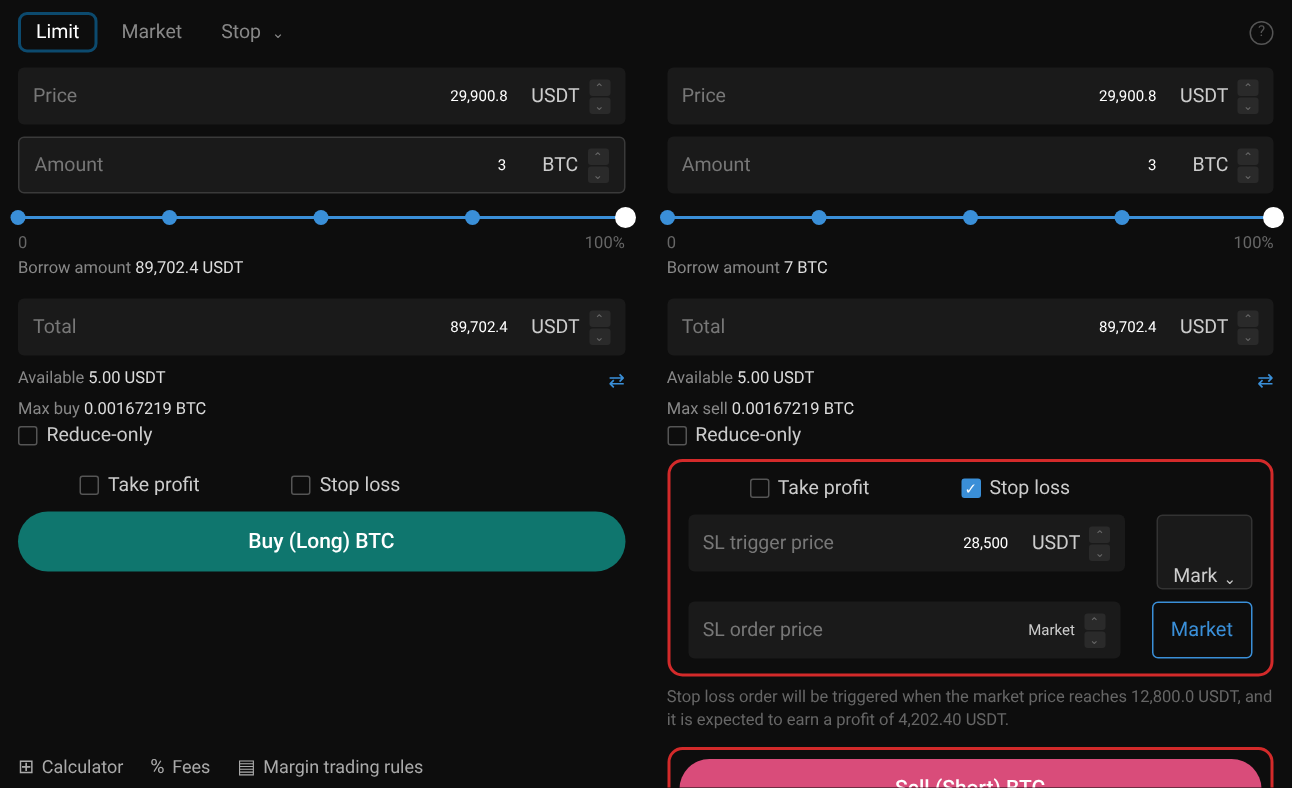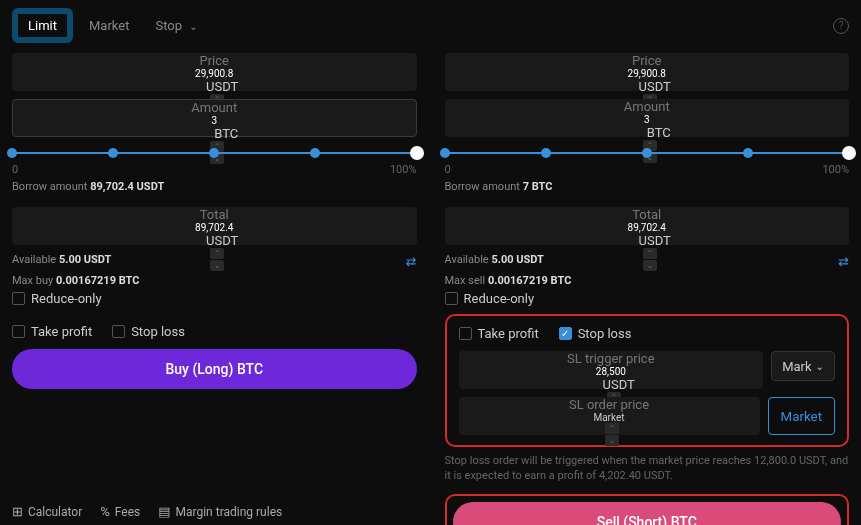--- a/index.html
+++ b/index.html
@@ -29,21 +29,21 @@
       align-items: center;
     }
     .tab {
       padding: 4px 10px;
       color: #888;
       cursor: pointer;
       border-radius: 4px;
     }
     .tab.active {
       color: #fff;
-      border: 6px solid #0c4a6e;
+      border: 2px solid #0c4a6e;
       border-radius: 6px;
     }
     .help-icon {
       width: 16px;
       height: 16px;
       border: 1px solid #555;
       border-radius: 50%;
       display: flex;
       align-items: center;
       justify-content: center;
@@ -61,21 +61,20 @@
     }
     .field {
       background: #1a1a1a;
       border-radius: 4px;
       height: 38px;
       display: flex;
       align-items: center;
       padding: 0 10px;
       margin-bottom: 8px;
       position: relative;
-      flex-direction: column;
     }
     .field.outlined {
       border: 1px solid #3a3a3a;
     }
     .field .label {
       color: #777;
       flex: 0 0 auto;
     }
     .field .value {
       flex: 1;
@@ -151,21 +150,20 @@
       color: #666;
       margin-bottom: 4px;
     }
     .info-line {
       font-size: 11px;
       color: #888;
       margin-bottom: 4px;
     }
     .info-line .val {
       color: #ddd;
-      font-weight: bold;
     }
     .available-row {
       display: flex;
       justify-content: space-between;
       align-items: center;
       font-size: 11px;
       margin-bottom: 4px;
       gap: 12px;
     }
     .transfer-icon {
@@ -202,62 +200,63 @@
     }
     .tpsl-row {
       display: flex;
       gap: 20px;
       margin-bottom: 10px;
     }
     .tpsl-row .item {
       display: flex;
       align-items: center;
       gap: 6px;
+      margin-left: 41px;
     }
     .action-btn {
       border: none;
       height: 40px;
       border-radius: 22px;
       color: #fff;
       font-size: 14px;
       font-weight: 500;
       cursor: pointer;
       width: 100%;
     }
     .action-btn.buy {
-      background: #6d28d9;
+      background: #0f766e;
     }
     .action-btn.sell {
       background: #d94c7a;
     }
     .red-box {
       border: 2px solid #d32a2a;
       border-radius: 10px;
       padding: 10px 12px;
       margin-bottom: 6px;
     }
     .sl-field-row {
       display: flex;
-      gap: 8px;
+      gap: 21px;
       margin-bottom: 8px;
     }
     .sl-field-row .field {
       flex: 1;
       margin-bottom: 0;
     }
     .mark-btn {
       background: #1a1a1a;
       border: 1px solid #333;
       color: #ccc;
       border-radius: 4px;
       padding: 0 10px;
       display: flex;
-      align-items: center;
+      align-items: flex-end;
       gap: 4px;
-      height: 30px;
+      height: 50px;
       cursor: pointer;
     }
     .market-btn {
       background: transparent;
       border: 1px solid #3a8fd8;
       color: #3a8fd8;
       border-radius: 4px;
       padding: 0 12px;
       height: 38px;
       cursor: pointer;

